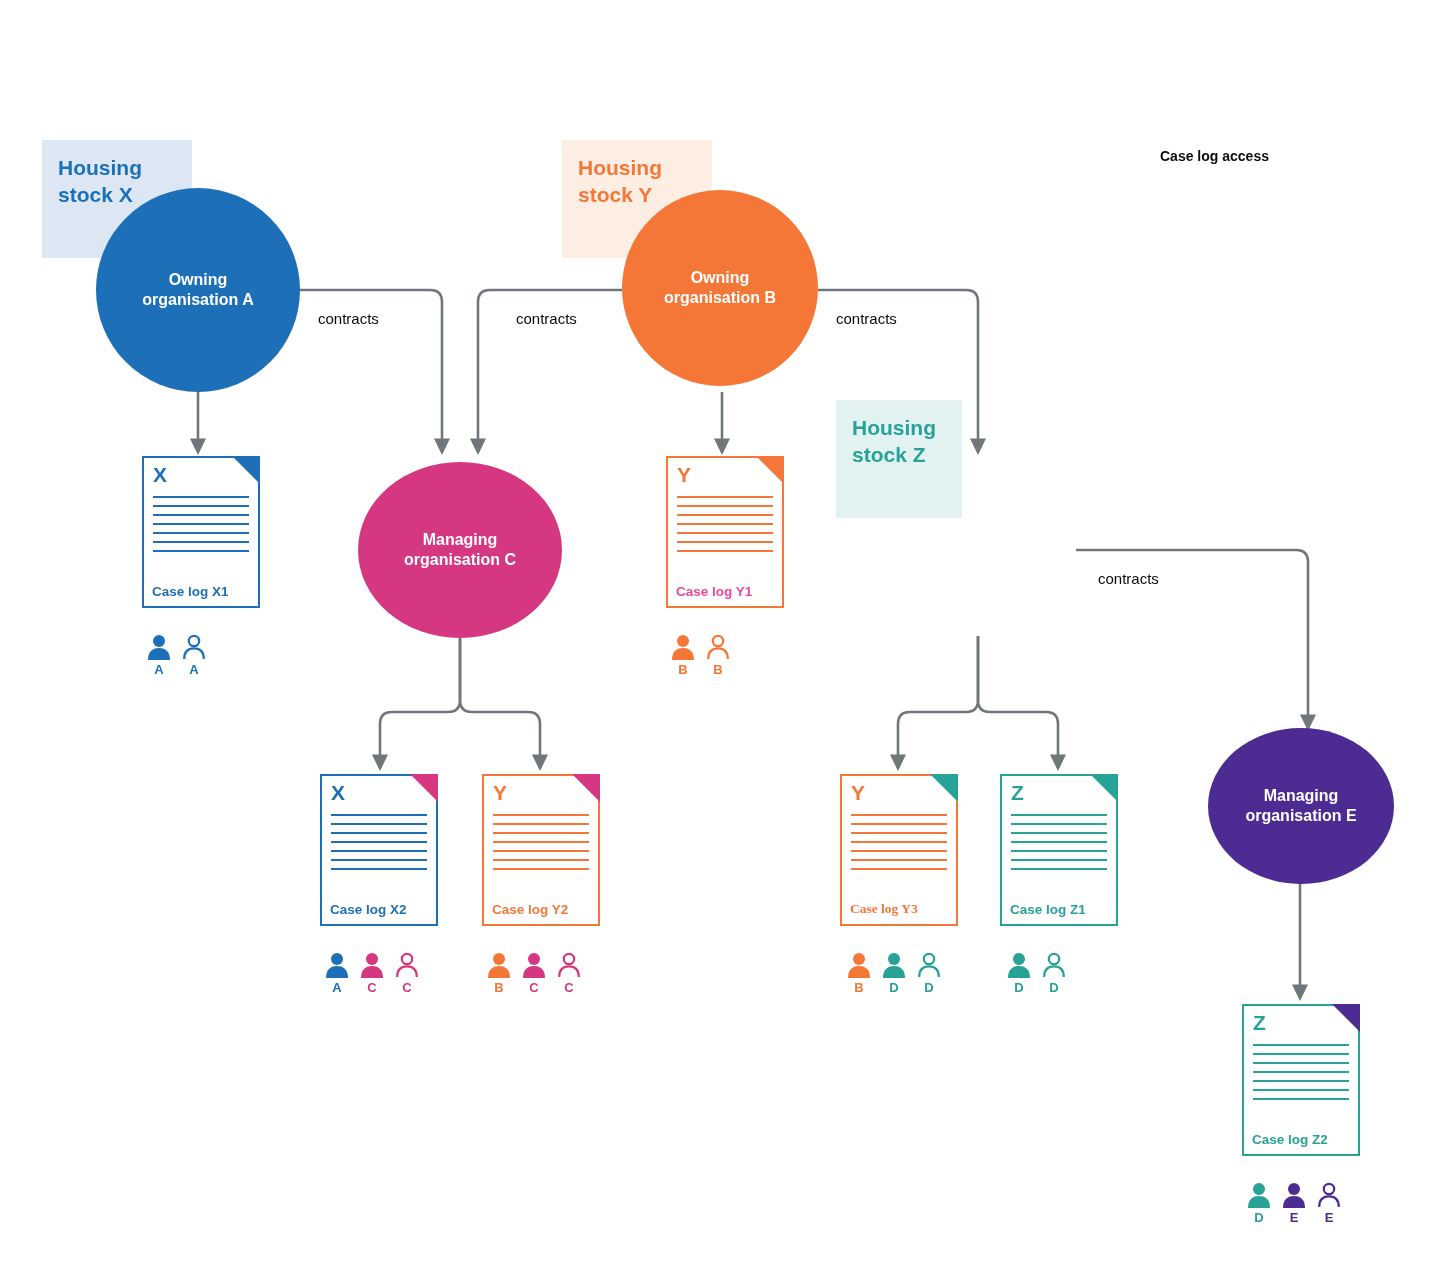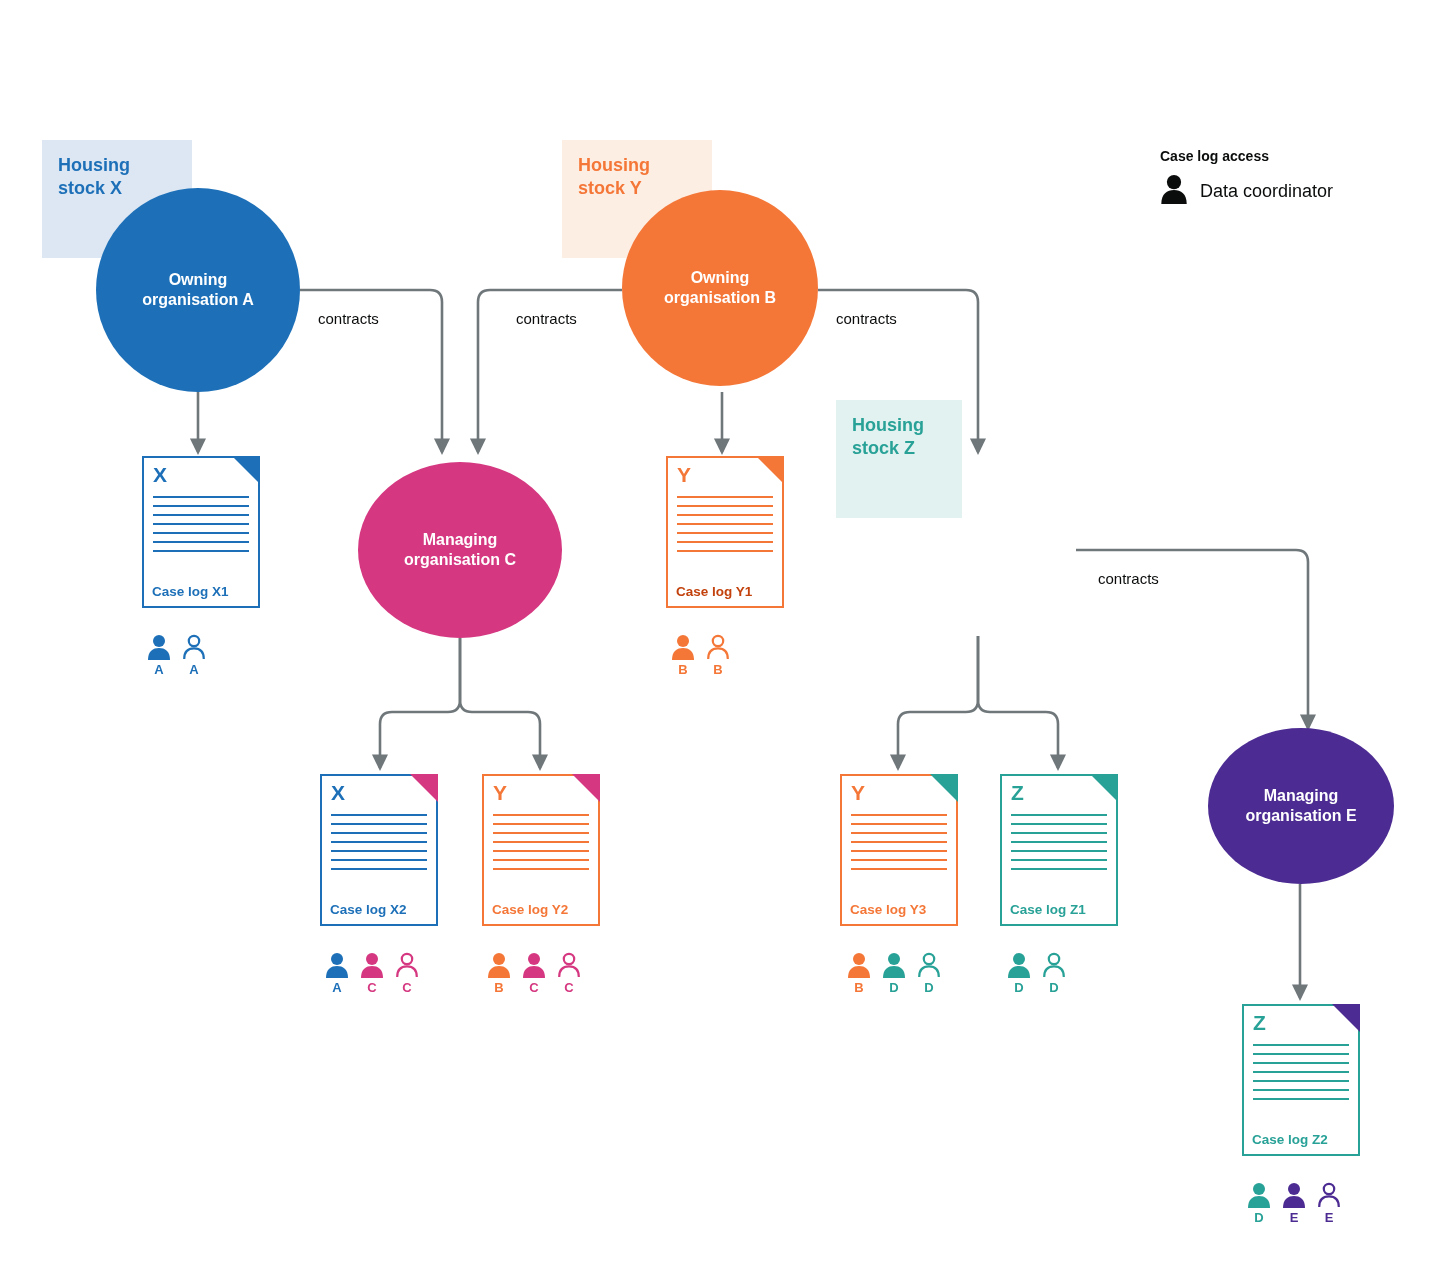--- a/index.html
+++ b/index.html
@@ -22,21 +22,21 @@
     left: 40px;
     top: 38px;
     font-size: 30px;
     font-weight: bold;
     letter-spacing: -0.2px;
   }
 
   
   .stock {
     position: absolute;
-    font-size: 18px;
+    font-size: 21px;
     font-weight: bold;
     line-height: 1.3;
     padding: 14px 16px 18px 16px;
     box-sizing: border-box;
   }
 
   
   .circle {
     position: absolute;
     border-radius: 50%;
@@ -276,21 +276,21 @@
     <div class="doc-letter" style="color:#f47738;">Y</div>
     <div class="lines">
       <i style="background:#f47738"></i>
         <i style="background:#f47738"></i>
         <i style="background:#f47738"></i>
       <i style="background:#f47738"></i>
         <i style="background:#f47738"></i>
         <i style="background:#f47738"></i>
       <i style="background:#f47738"></i>
     </div>
-    <div class="doc-caption" style="color:#c2410c;">Case log Y1</div>
+    <div class="doc-caption" style="color:#ec4899;">Case log Y1</div>
   </div>
   <div class="people" style="left:670px; top:634px;">
     <div class="person">
       <svg width="24" height="26" viewBox="0 0 24 26">
           <circle cx="12" cy="7" r="6" fill="#f47738"></circle>
           <path d="M1,26 C1,17 6,14 12,14 C18,14 23,17 23,26 Z" fill="#f47738"></path>
         </svg>
       <div class="plabel" style="color:#f47738">B</div>
     </div>
     <div class="person">
@@ -389,21 +389,21 @@
     <div class="doc-letter" style="color:#f47738;">Y</div>
     <div class="lines">
       <i style="background:#f47738"></i>
         <i style="background:#f47738"></i>
         <i style="background:#f47738"></i>
       <i style="background:#f47738"></i>
         <i style="background:#f47738"></i>
         <i style="background:#f47738"></i>
       <i style="background:#f47738"></i>
     </div>
-    <div class="doc-caption" style="color:#f47738;">Case log Y3</div>
+    <div class="doc-caption" style="color:#f47738;font-family:Liberation Serif, serif;">Case log Y3</div>
   </div>
   <div class="people" style="left:846px; top:952px;">
     <div class="person">
       <svg width="24" height="26" viewBox="0 0 24 26">
           <circle cx="12" cy="7" r="6" fill="#f47738"></circle>
           <path d="M1,26 C1,17 6,14 12,14 C18,14 23,17 23,26 Z" fill="#f47738"></path>
         </svg>
       <div class="plabel" style="color:#f47738">B</div>
     </div>
     <div class="person">
@@ -490,24 +490,15 @@
       <svg width="24" height="26" viewBox="0 0 24 26">
           <circle cx="12" cy="7" r="5.2" fill="none" stroke="#4c2c92" stroke-width="2.2"></circle>
           <path d="M2.2,25 C2.2,17 6.6,14.4 12,14.4 C17.4,14.4 21.8,17 21.8,25" fill="none" stroke="#4c2c92" stroke-width="2.2"></path>
         </svg>
       <div class="plabel" style="color:#4c2c92">E</div>
     </div>
   </div>
 
   <div id="legend">
     <div class="legend-title">Case log access</div>
-    <div class="legend-row">
-      <span>
-        <svg width="28" height="30" viewBox="0 0 24 26">
-            <circle cx="12" cy="7" r="6.2" fill="#0b0c0c"></circle>
-            <path d="M1,26 C1,17 6,13.8 12,13.8 C18,13.8 23,17 23,26 Z" fill="#0b0c0c"></path>
-          </svg>
-      </span>
-      <span class="ltext">Data coordinator</span>
-    </div>
   </div>
 
 </div>
 
 </body></html>

